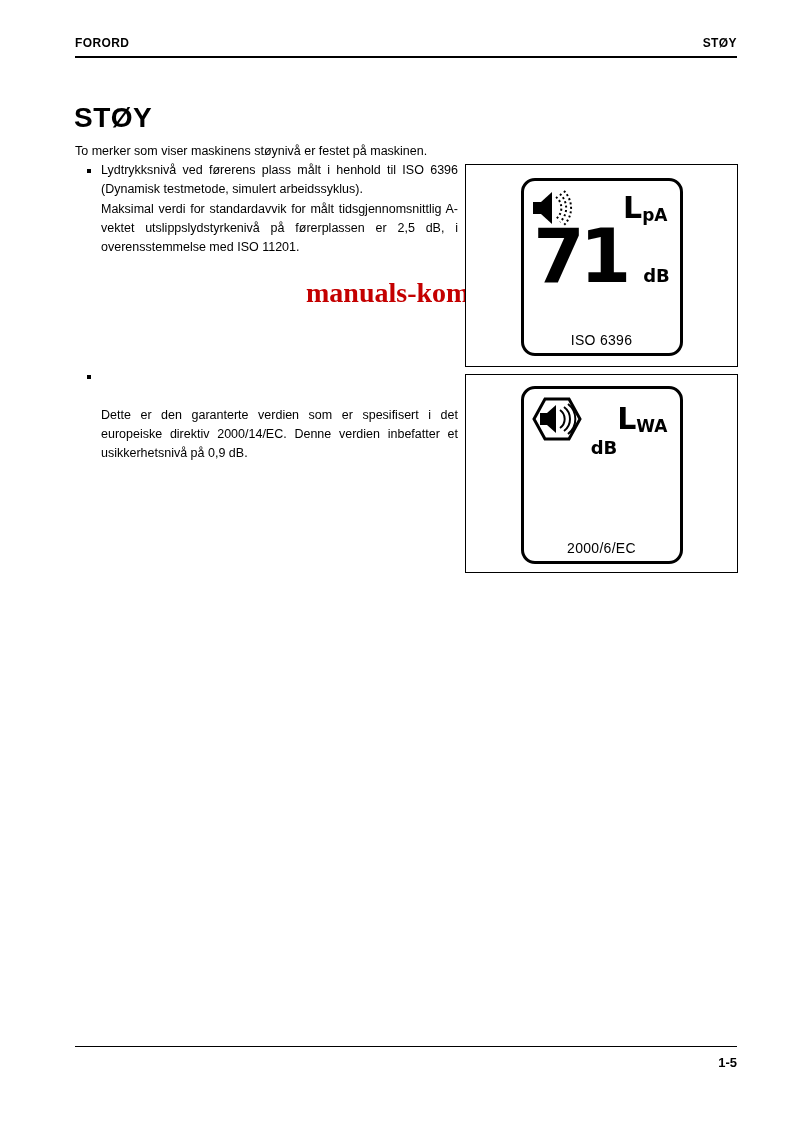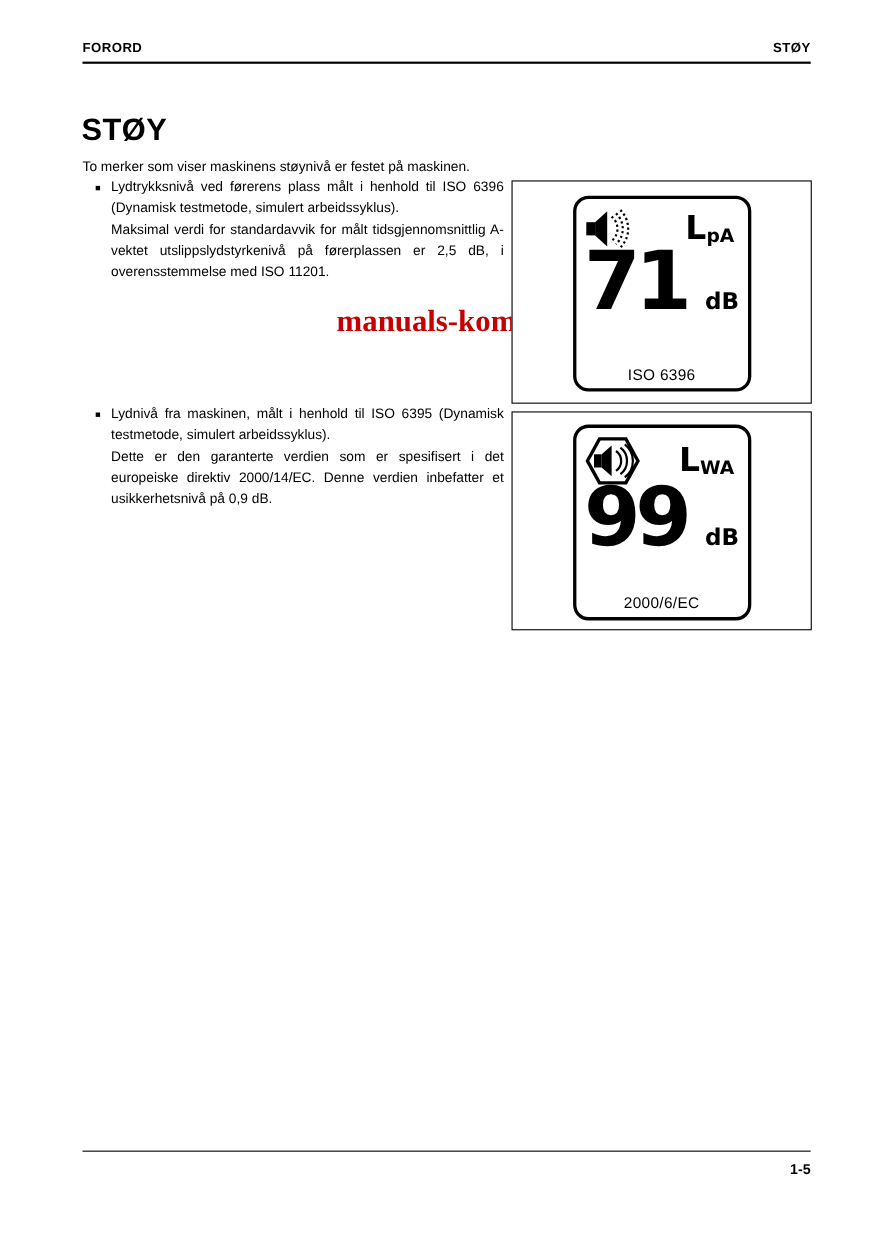--- a/index.html
+++ b/index.html
@@ -42,21 +42,21 @@
     border: 3px solid #000; border-radius: 14px; background: #fff;
     display: flex; flex-direction: column; align-items: center;
   }
   .decal1 { top: 13px; width: 156px; height: 172px; }
   .decal2 { top: 11px; width: 156px; height: 172px; }
   .decal-top { display: flex; width: 100%; justify-content: space-between; align-items: center; padding: 8px 12px 0 8px; box-sizing: border-box; }
   .symbol { font-weight: bold; font-size: 30px; line-height: 1; font-family: "DejaVu Sans", sans-serif; text-align: right; }
   .symbol .sub { font-size: 17px; position: relative; top: 3px; }
   .value-row { display: flex; align-items: flex-end; margin-top: -2px; gap: 12px; }
   .value { font-size: 74px; font-weight: bold; line-height: 0.85; letter-spacing: -5px; font-family: "DejaVu Sans", sans-serif; }
-  .unit { font-size: 21px; font-weight: bold; line-height: 1; margin-left: 5px; margin-bottom: 3px; font-family: "DejaVu Sans", sans-serif; }
+  .unit { font-size: 18px; font-weight: bold; line-height: 1; margin-left: 5px; margin-bottom: 3px; font-family: "DejaVu Sans", sans-serif; }
   .standard { margin-top: auto; font-size: 14px; padding-bottom: 5px; letter-spacing: 0.3px; }
   .footer-code { position: absolute; left: 0; width: 794px; text-align: center; top: 1057px; font-size: 11px; }
   .footer-page { position: absolute; right: 57px; top: 1055px; font-size: 13px; font-weight: bold; }
 </style>
 </head>
 <body>
 
 <div class="page">
 
   <span class="hdr hdr-left">FORORD</span>
@@ -64,21 +64,20 @@
   <div class="rule rule-top"></div>
 
   <h1 class="title">STØY</h1>
   <p class="body-text intro">To merker som viser maskinens støynivå er festet på maskinen.</p>
 
   <span class="marker marker1"></span>
   <p class="body-text lead1">Lydtrykksnivå ved førerens plass målt i henhold til ISO 6396 (Dynamisk testmetode, simulert arbeidssyklus).</p>
   <p class="body-text detail1">Maksimal verdi for standardavvik for målt tidsgjennomsnittlig A-vektet utslippslydstyrkenivå på førerplassen er 2,5 dB, i overensstemmelse med ISO 11201.</p>
 
   <span class="marker marker2"></span>
-  <p class="body-text lead2">Lydnivå fra maskinen, målt i henhold til ISO 6395 (Dynamisk testmetode, simulert arbeidssyklus).</p>
   <p class="body-text detail2">Dette er den garanterte verdien som er spesifisert i det europeiske direktiv 2000/14/EC. Denne verdien inbefatter et usikkerhetsnivå på 0,9 dB.</p>
 
   <div class="watermark">manuals-komatsu.com</div>
 
   <div class="frame frame1">
     <div class="decal decal1">
       <div class="decal-top">
         <svg width="46" height="38" viewBox="0 0 46 38">
           <rect x="1" y="13" width="8" height="12" fill="#000"></rect>
           <polygon points="9,13 20,3 20,35 9,25" fill="#000"></polygon>
@@ -103,21 +102,20 @@
           <polygon points="13,2 37,2 48,22 37,42 13,42 2,22" fill="none" stroke="#000" stroke-width="3"></polygon>
           <rect x="8" y="16" width="7" height="12" fill="#000"></rect>
           <polygon points="15,16 24,8 24,36 15,28" fill="#000"></polygon>
           <path d="M28 13 A 11 11 0 0 1 28 31" fill="none" stroke="#000" stroke-width="2"></path>
           <path d="M32 10 A 15 15 0 0 1 32 34" fill="none" stroke="#000" stroke-width="2"></path>
           <path d="M36 7 A 19 19 0 0 1 36 37" fill="none" stroke="#000" stroke-width="2"></path>
         </svg>
         <div class="symbol"><span>L</span><span class="sub">WA</span></div>
       </div>
       <div class="value-row">
-        <span class="value">99</span>
         <span class="unit">dB</span>
       </div>
       <div class="standard">2000/6/EC</div>
     </div>
   </div>
 
   <div class="rule rule-bottom"></div>
   <span class="footer-page">1-5</span>
 
 </div>

